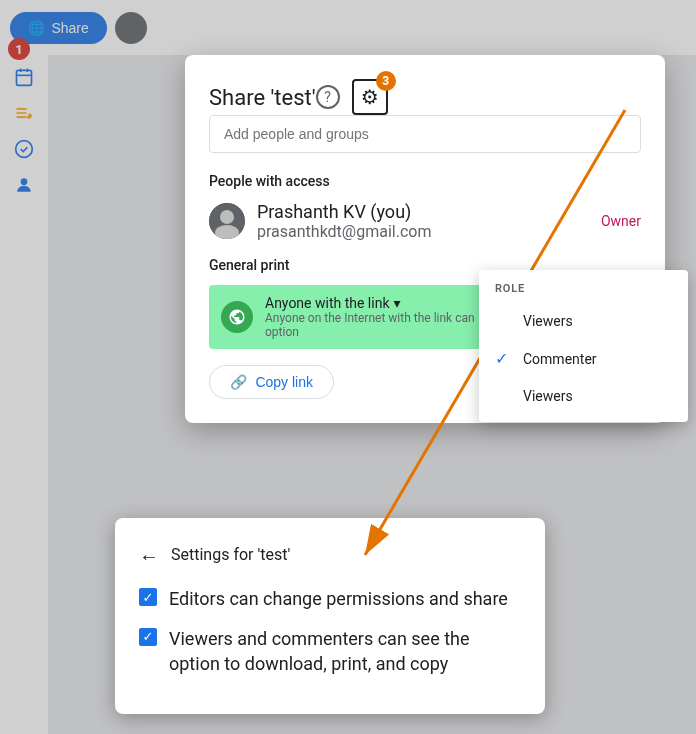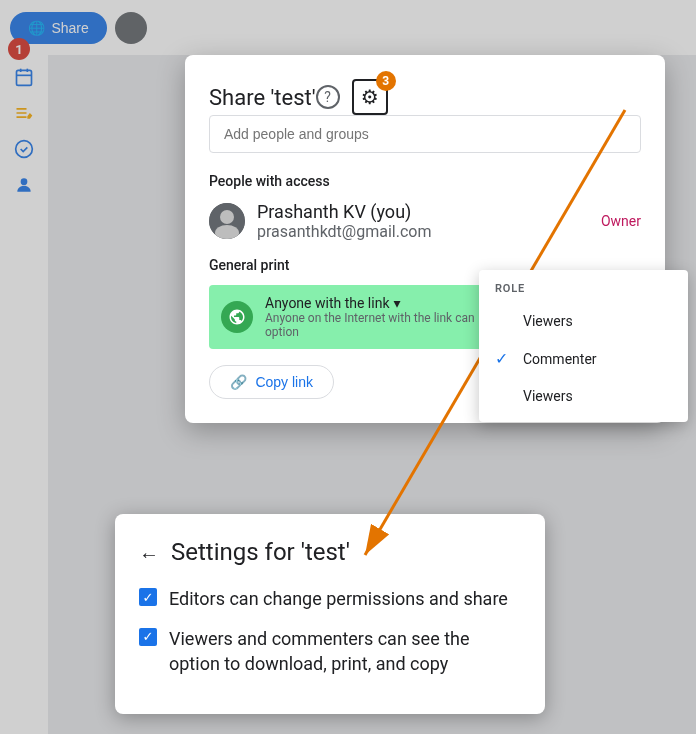--- a/index.html
+++ b/index.html
@@ -375,21 +375,21 @@
       margin-bottom: 20px;
     }
 
     .back-arrow {
       font-size: 20px;
       color: #202124;
       cursor: pointer;
     }
 
     .settings-title {
-      font-size: 24px;
+      font-size: 16px;
       color: #202124;
       font-weight: 400;
     }
 
     .settings-option {
       display: flex;
       align-items: flex-start;
       gap: 12px;
       margin-bottom: 14px;
     }

